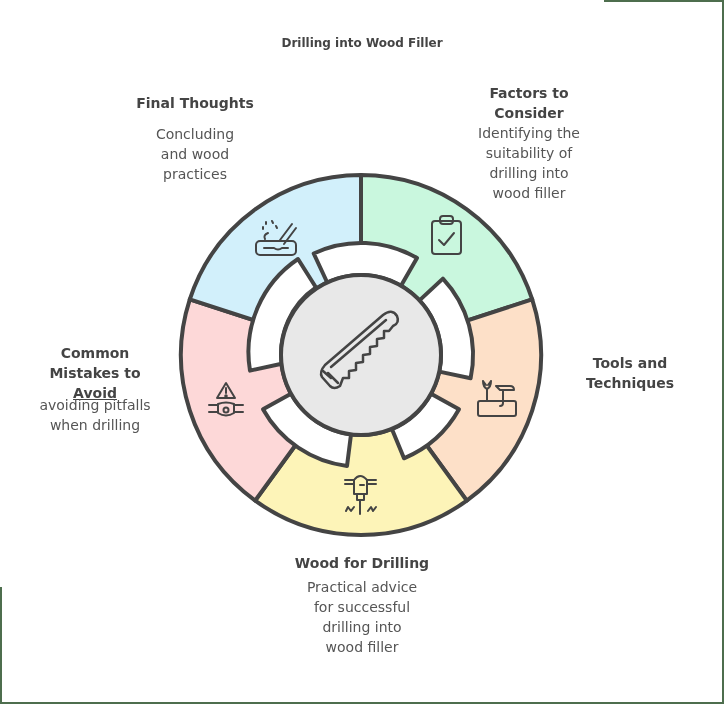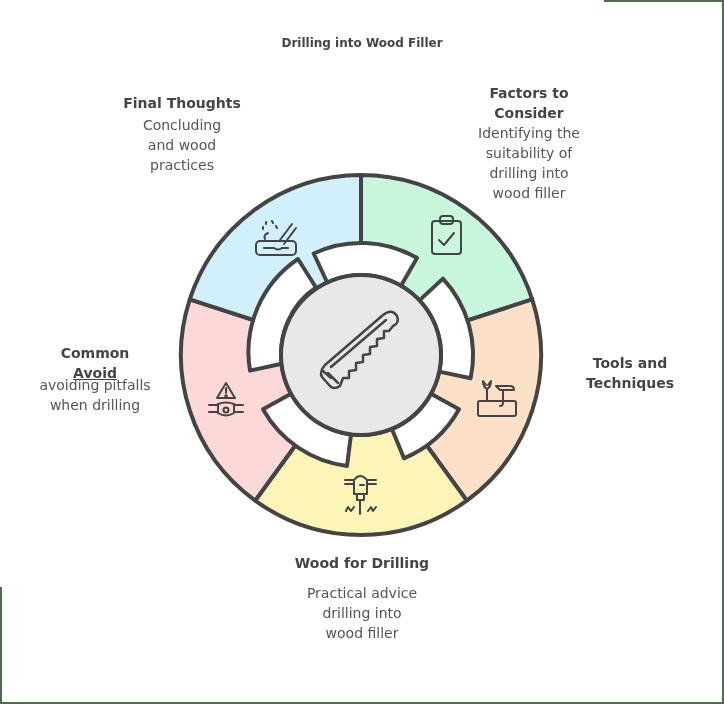--- a/index.html
+++ b/index.html
@@ -101,23 +101,23 @@
     <g>
       <rect x="256" y="241" width="40" height="14" rx="4"></rect>
       <path d="M264,248 h10 q4,3 8,0 h6"></path>
       <path d="M268,233 q-5,2 -3,6"></path>
       <path d="M280,240 l12,-16 M284,244 l12,-16"></path>
       <path d="M263,227 v2 M266,222 v2 M272,221 l1,2 M276,226 l1,2"></path>
     </g>
   </g>
 </svg>
 
-<div class="block" style="left:102px; top:93px; width:160px;">
+<div class="block" style="left:115px; top:93px; width:160px;">
   <div class="head">Final Thoughts</div>
-  <div class="desc" style="margin-top:2px;">
+  <div class="desc" style="margin-top:11px;">
     <div>Concluding</div>
     <div>and wood</div>
     <div>practices</div>
   </div>
 </div>
 
 <div class="block" style="left:459px; top:83px; width:140px;">
   <div class="head">Factors to</div>
   <div class="head">Consider</div>
   <div class="desc">
@@ -128,27 +128,29 @@
   </div>
 </div>
 
 <div class="block" style="left:560px; top:353px; width:140px;">
   <div class="head">Tools and</div>
   <div class="head">Techniques</div>
 </div>
 
 <div class="block" style="left:20px; top:343px; width:150px;">
   <div class="head">Common</div>
+  <div class="head">Mistakes to</div>
   <div class="head" style="height:12px; line-height:20px;text-decoration:underline;">Avoid</div>
   <div class="desc">
     <div>avoiding pitfalls</div>
     <div>when drilling</div>
   </div>
 </div>
 
 <div class="block" style="left:272px; top:553px; width:180px;">
   <div class="head">Wood for Drilling</div>
-  <div class="desc" style="margin-top:10px;">
+  <div class="desc" style="margin-top:4px;">
     <div>Practical advice</div>
+    <div>for successful</div>
     <div>drilling into</div>
     <div>wood filler</div>
   </div>
 </div>
 
 </body></html>

